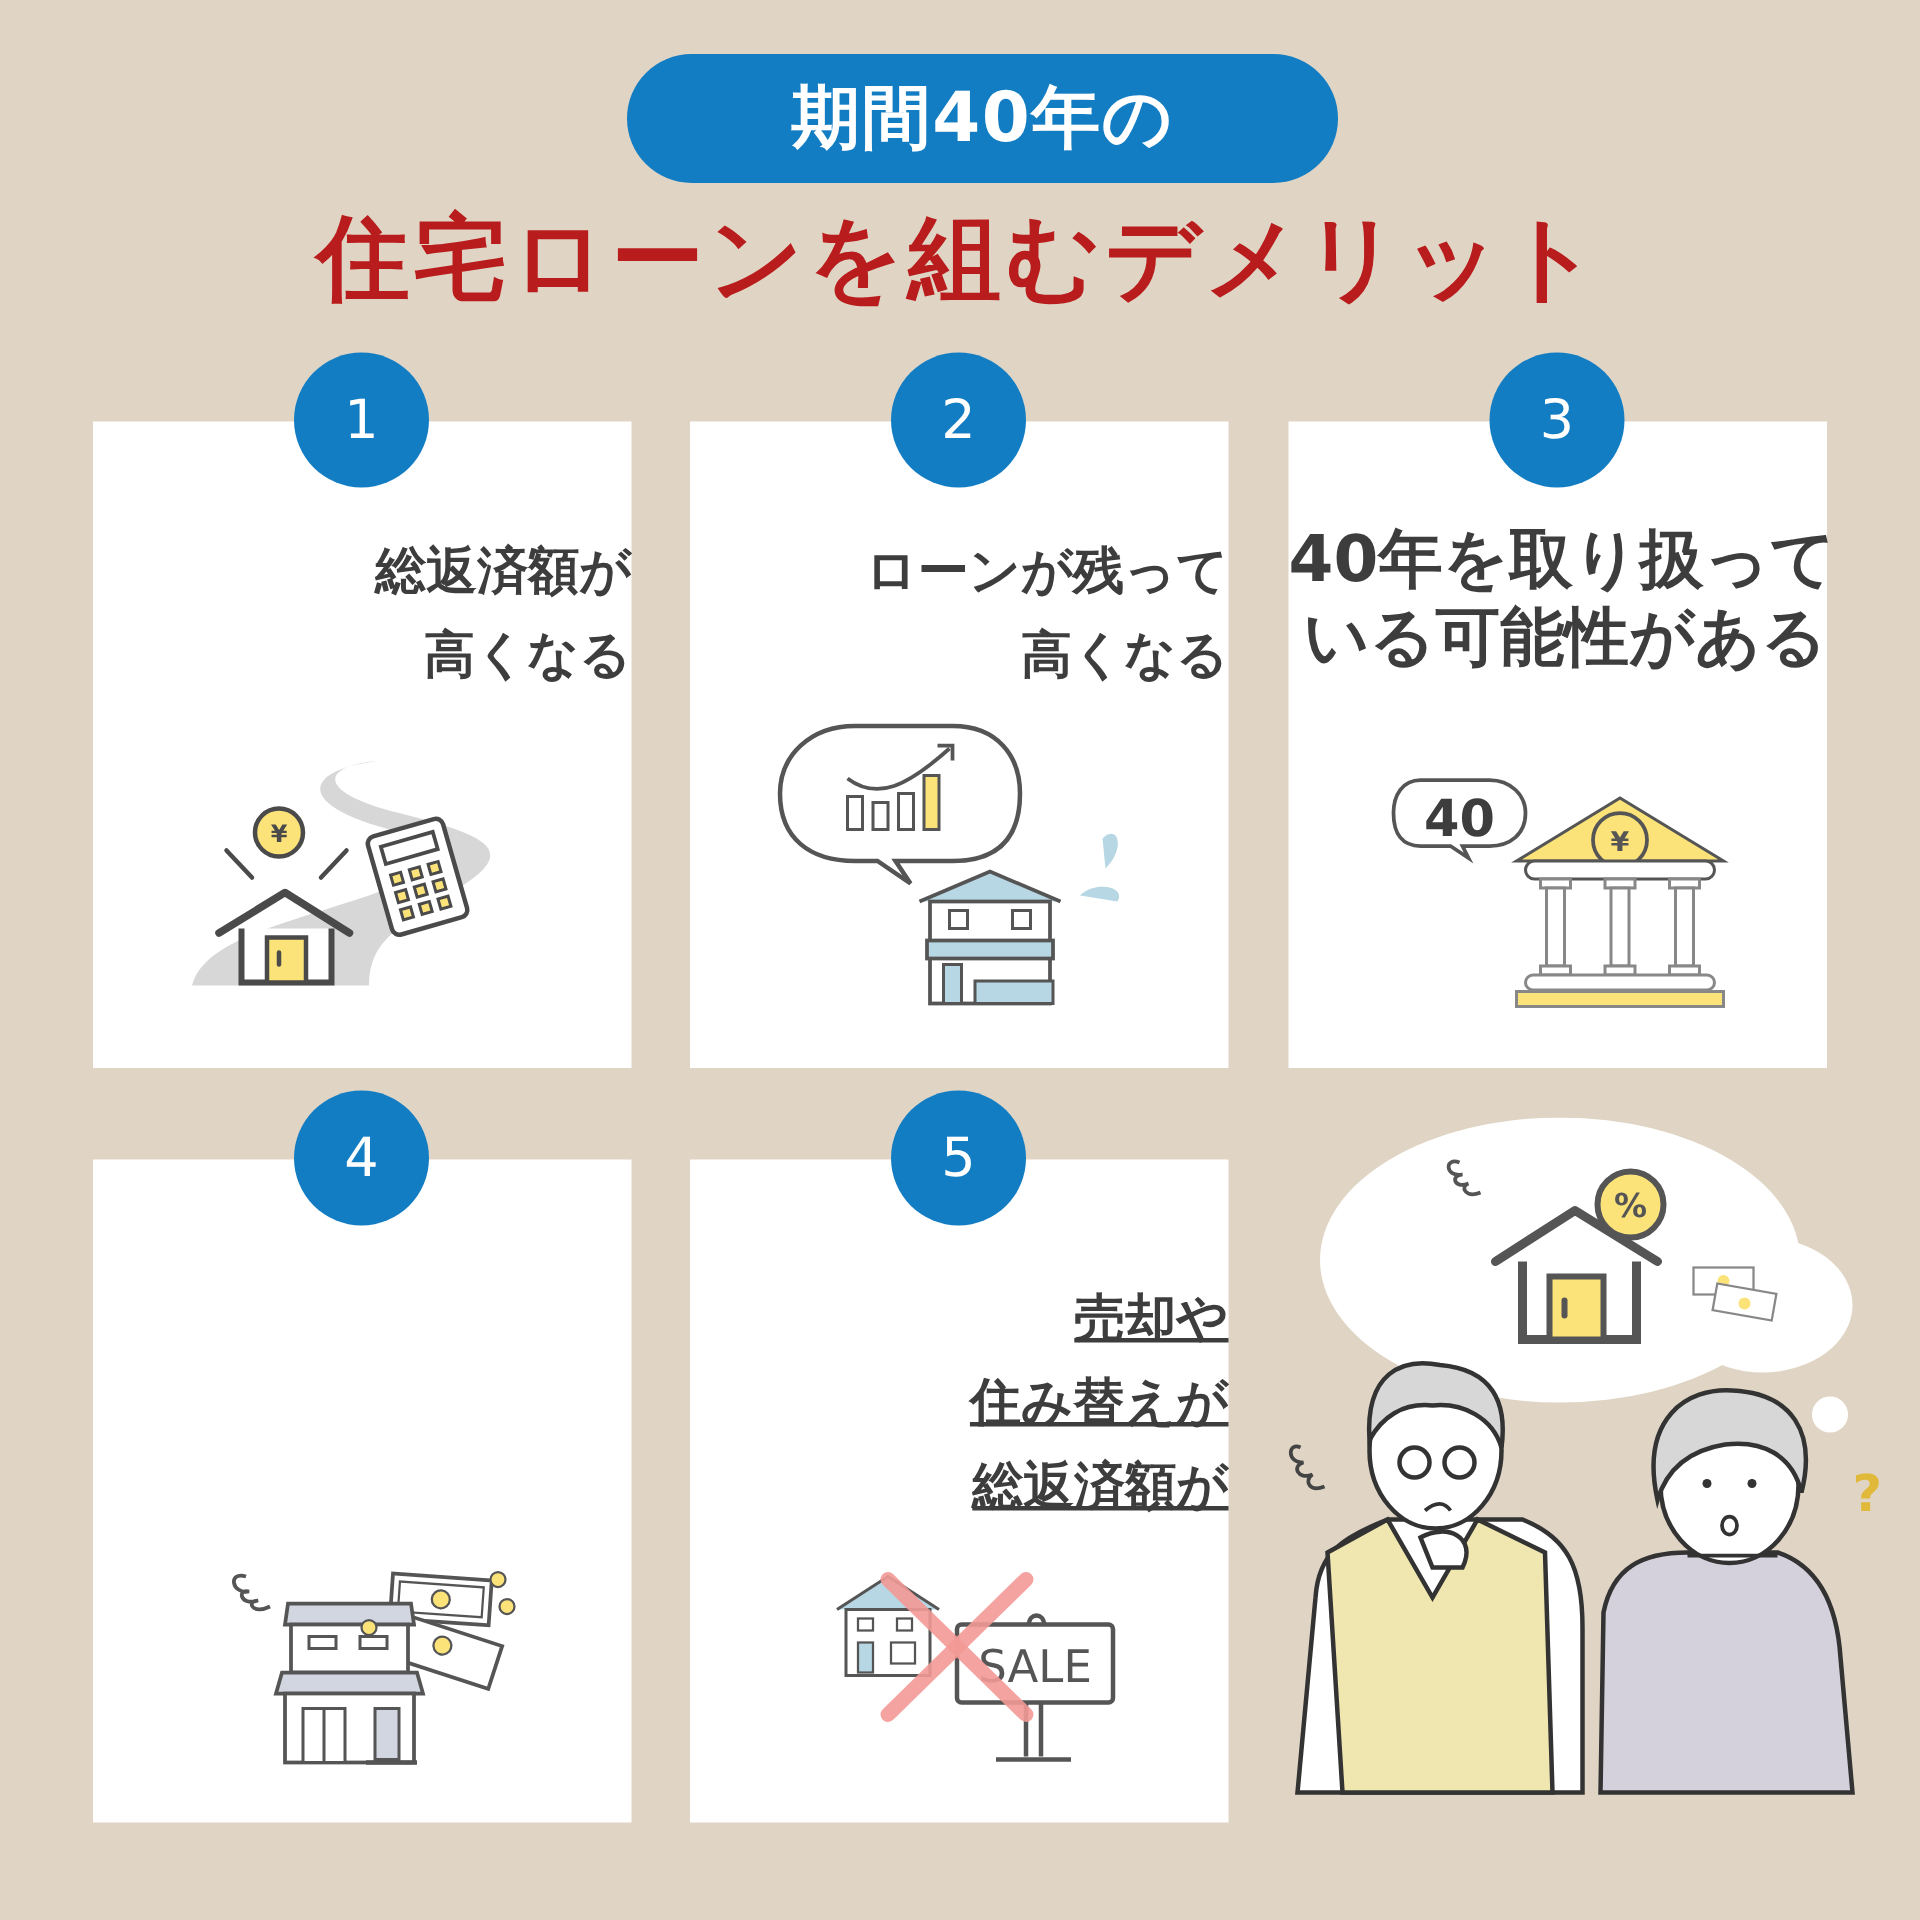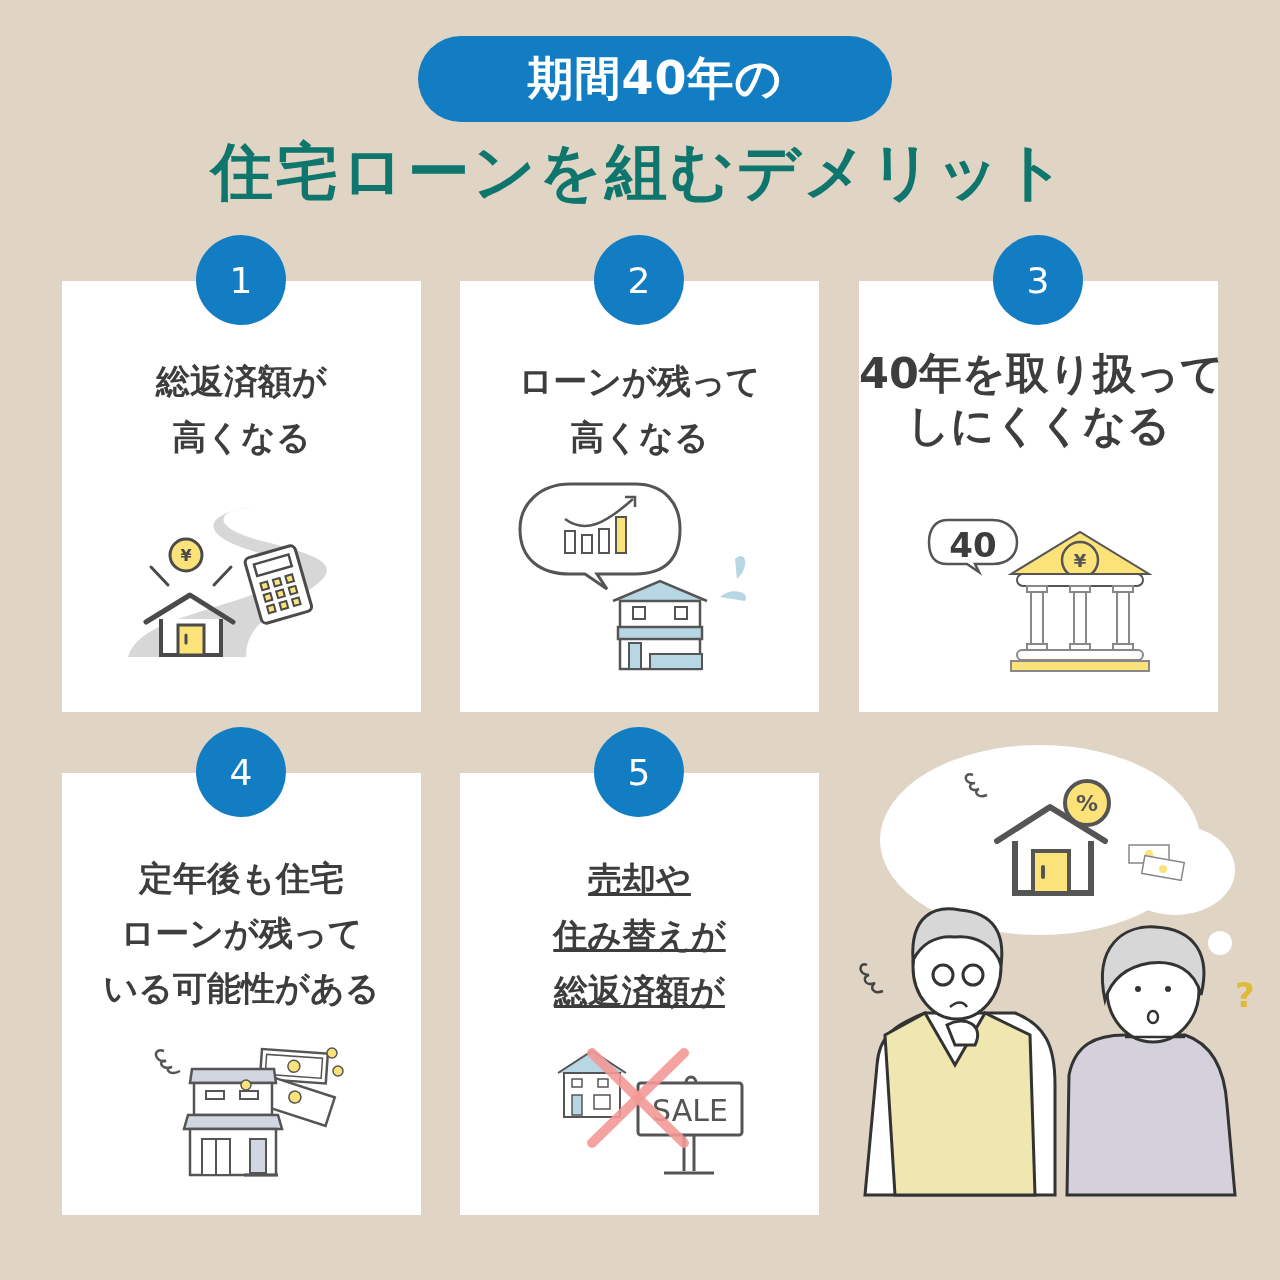--- a/index.html
+++ b/index.html
@@ -21,21 +21,21 @@
     font-weight: bold;
     display: flex; align-items: center; justify-content: center;
     letter-spacing: 1px;
   }
   .main-title {
     position: absolute;
     left: 0; top: 130px; width: 1280px;
     text-align: center;
     font-size: 62px;
     font-weight: bold;
-    color: #0f766e;
+    color: #b91c1c;
     letter-spacing: 3px;
   }
   .card {
     position: absolute;
     width: 359px;
     background: #ffffff;
   }
   .card.r1 { top: 281px; height: 431px; }
   .card.r2 { top: 773px; height: 442px; }
   .c1 { left: 62px; }
@@ -47,21 +47,21 @@
     border-radius: 50%;
     background: #137dc3;
     color: #fff;
     font-size: 36px;
     display: flex; align-items: center; justify-content: center;
     left: 134px; top: -46px;
   }
   .card-text {
     position: absolute;
     left: 0; width: 100%;
-    text-align: center;
+    text-align: right;
     font-size: 34px;
     font-weight: bold;
     line-height: 56px;
     color: #3d3d3d;
   }
   .card-text .line { display: block; white-space: nowrap; }
   .illus { position: absolute; }
 </style>
 </head>
 <body>
@@ -129,21 +129,21 @@
     <rect x="135" y="175" width="52" height="15" fill="#b7d7e4" stroke="#555" stroke-width="2"></rect>
     <path d="M220 80 C 230 70, 236 86, 222 100 Z" fill="#b7d7e4"></path>
     <path d="M205 118 C 215 108, 236 112, 230 122 Z" fill="#b7d7e4"></path>
   </svg>
 </div>
 
 <div class="card r1 c3">
   <div class="num-badge">3</div>
   <div class="card-text" style="top:66px;line-height:52px;font-size:43px;">
     <span class="line">40年を取り扱って</span>
-    <span class="line">しにくくなる</span>
+    <span class="line">いる可能性がある</span>
   </div>
   <svg class="illus" style="left:68px;top:235px;" width="230" height="160" viewBox="0 0 230 160">
     <path d="M20 4 L66 4 C80 4,90 14,90 26 C90 40,80 48,66 48 L48 48 L52 56 L40 48 L20 48 C8 48,2 40,2 26 C2 14,8 4,20 4 Z" fill="#fff" stroke="#555" stroke-width="2.5"></path>
     <text x="46" y="41" text-anchor="middle" font-size="34" font-weight="bold" fill="#3d3d3d" font-family="DejaVu Sans, sans-serif">40</text>
     <path d="M84 58 L153 16 L222 58 Z" fill="#fbe37a" stroke="#555" stroke-width="2"></path>
     <circle cx="153" cy="44" r="18" fill="#fbe37a" stroke="#555" stroke-width="2.5"></circle>
     <text x="153" y="51" text-anchor="middle" font-size="18" font-weight="bold" fill="#555" font-family="DejaVu Sans, sans-serif">¥</text>
     <rect x="90" y="58" width="126" height="12" rx="6" fill="#fff" stroke="#555" stroke-width="2"></rect>
     <g fill="#fff" stroke="#888" stroke-width="2">
       <rect x="100" y="70" width="20" height="6"></rect>
@@ -156,25 +156,20 @@
         <rect x="143" y="128" width="20" height="6"></rect>
         <rect x="186" y="128" width="20" height="6"></rect>
     </g>
     <rect x="90" y="134" width="126" height="10" rx="5" fill="#fff" stroke="#888" stroke-width="2"></rect>
     <rect x="84" y="145" width="138" height="10" fill="#fbe37a" stroke="#888" stroke-width="2"></rect>
   </svg>
 </div>
 
 <div class="card r2 c1">
   <div class="num-badge">4</div>
-  <div class="card-text" style="top:78px;line-height:55px;">
-    <span class="line">定年後も住宅</span>
-    <span class="line">ローンが残って</span>
-    <span class="line">いる可能性がある</span>
-  </div>
   <svg class="illus" style="left:88px;top:266px;" width="200" height="150" viewBox="0 0 200 150">
     <path d="M14 12 C 2 8, 4 24, 16 22 C 8 20, 10 32, 22 28 C 14 28, 18 38, 30 32" fill="none" stroke="#555" stroke-width="2.5"></path>
     <g transform="translate(112,10) rotate(4)">
       <rect x="0" y="0" width="66" height="30" fill="#fff" stroke="#555" stroke-width="2.5"></rect>
       <rect x="5" y="5" width="56" height="20" fill="none" stroke="#555" stroke-width="1.5"></rect>
       <circle cx="33" cy="15" r="6" fill="#fbe37a" stroke="#555" stroke-width="1.5"></circle>
     </g>
     <g transform="translate(122,38) rotate(18)">
       <rect x="0" y="0" width="66" height="30" fill="#fff" stroke="#555" stroke-width="2.5"></rect>
       <circle cx="28" cy="12" r="6" fill="#fbe37a" stroke="#555" stroke-width="1.5"></circle>

